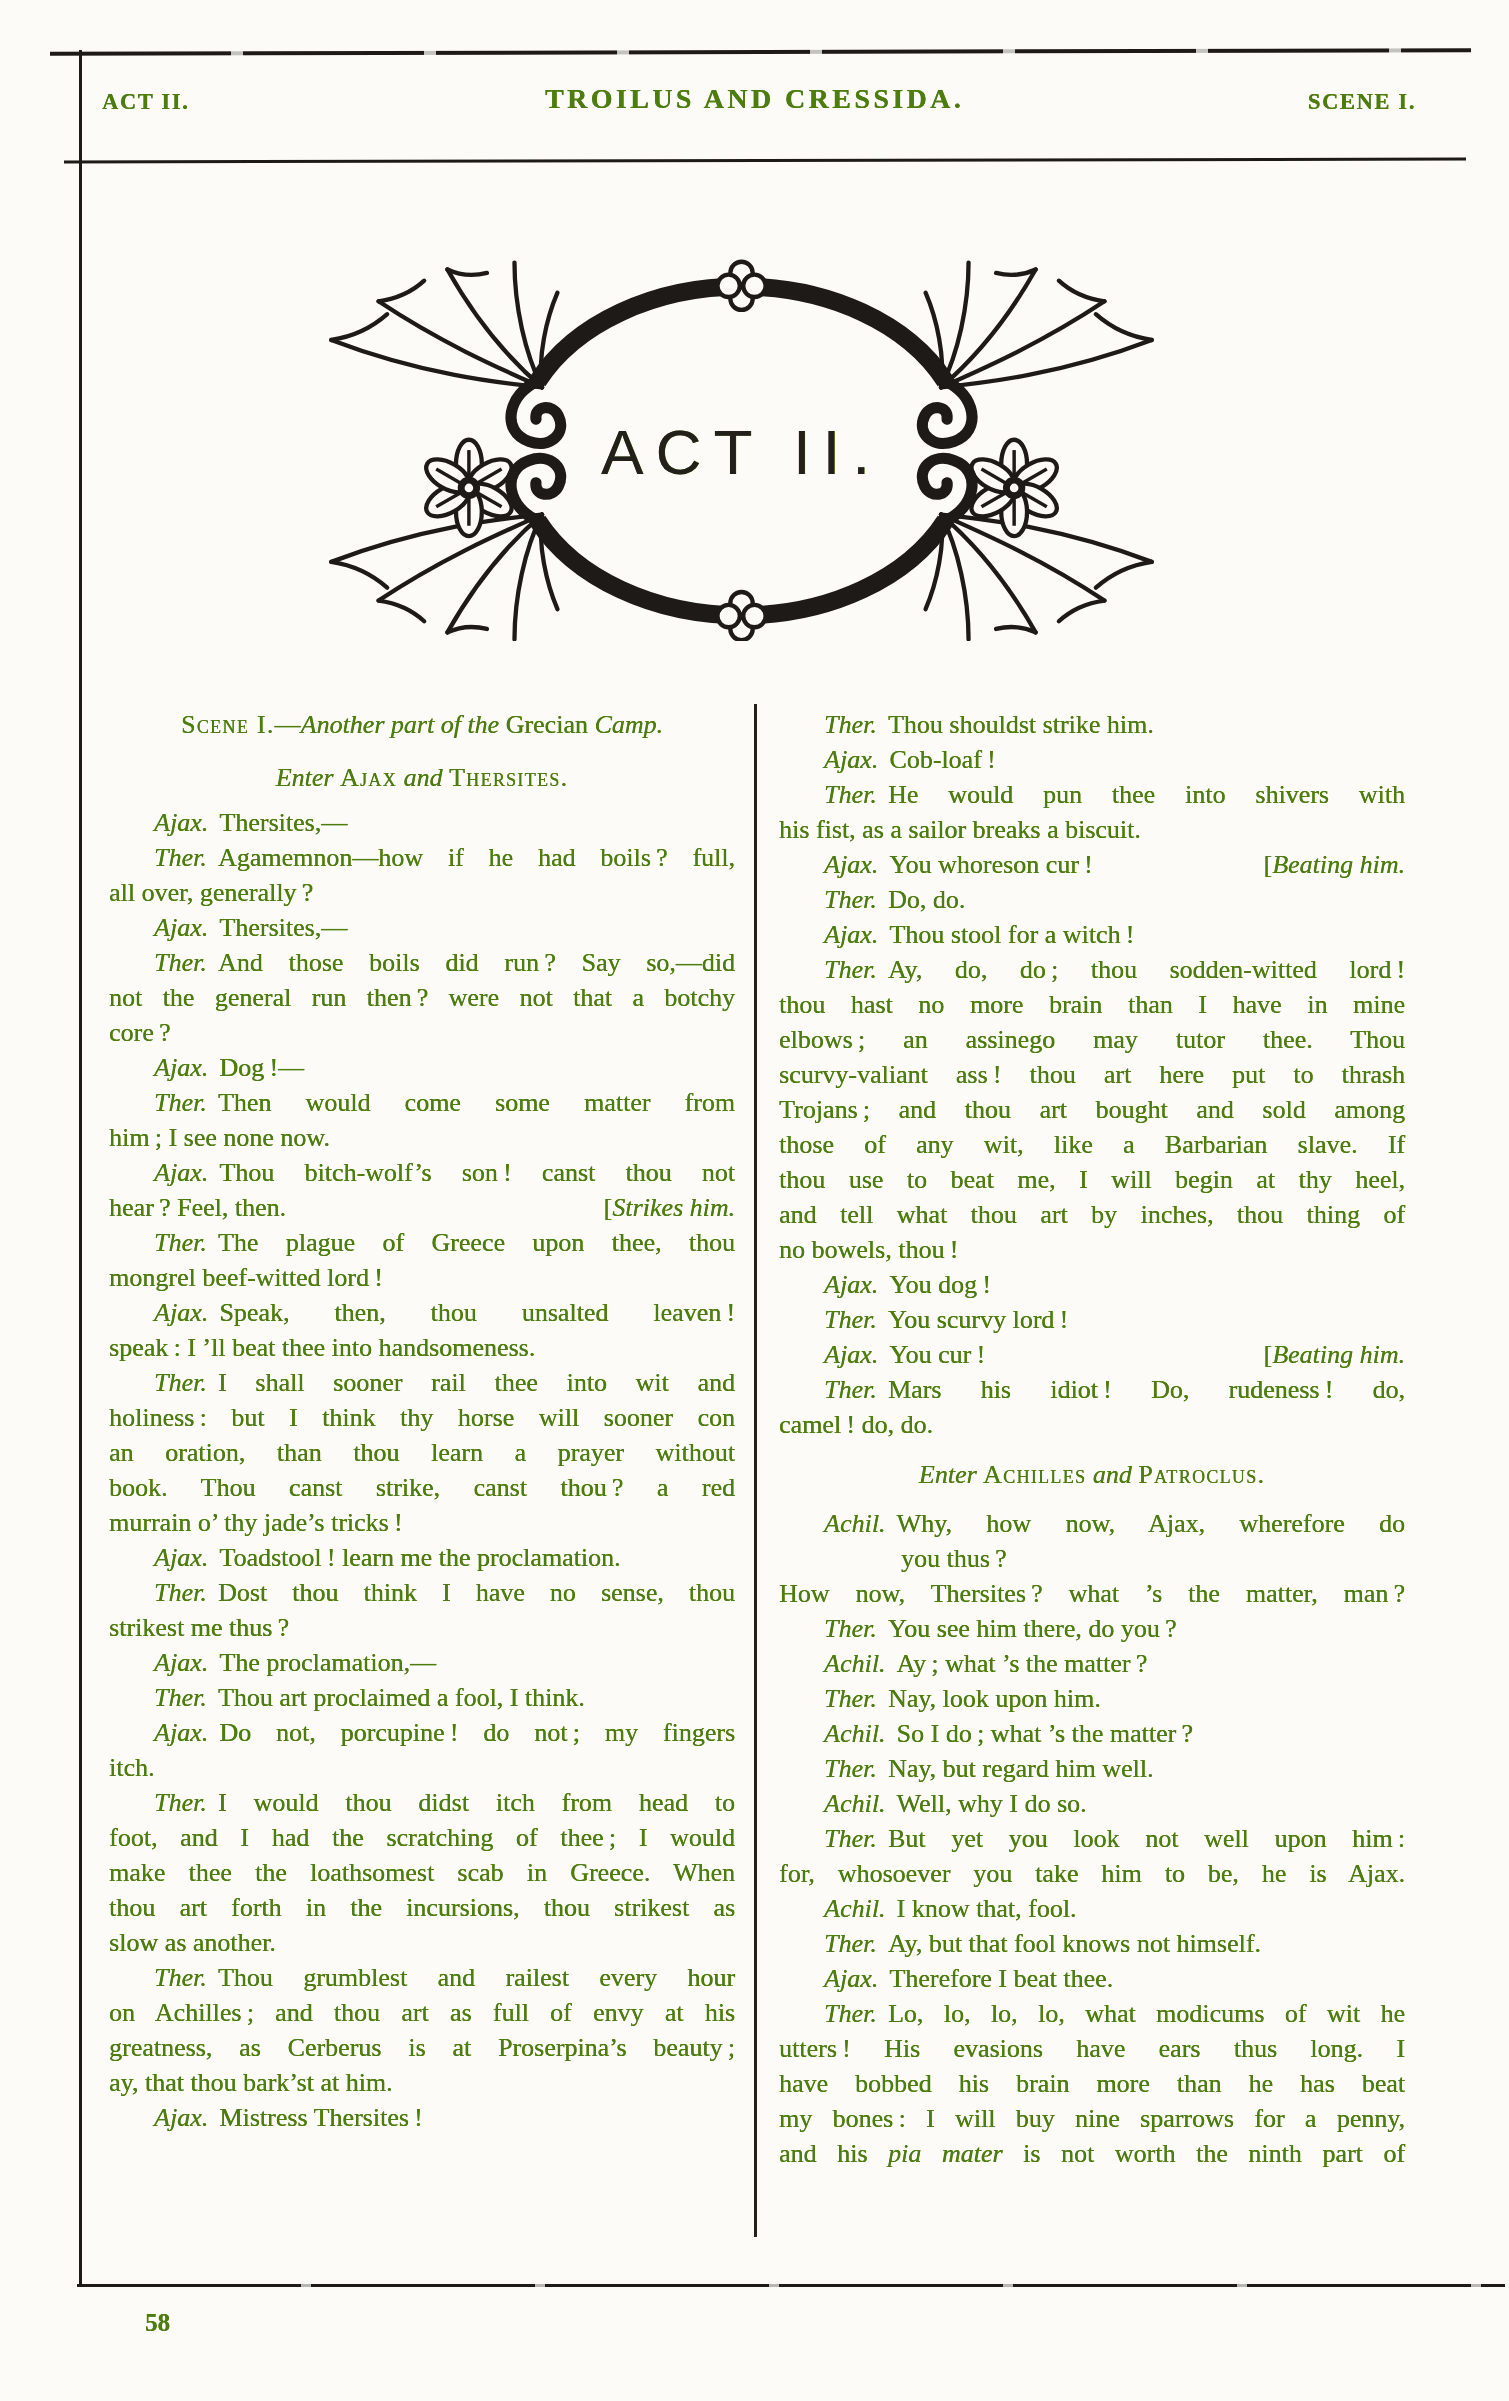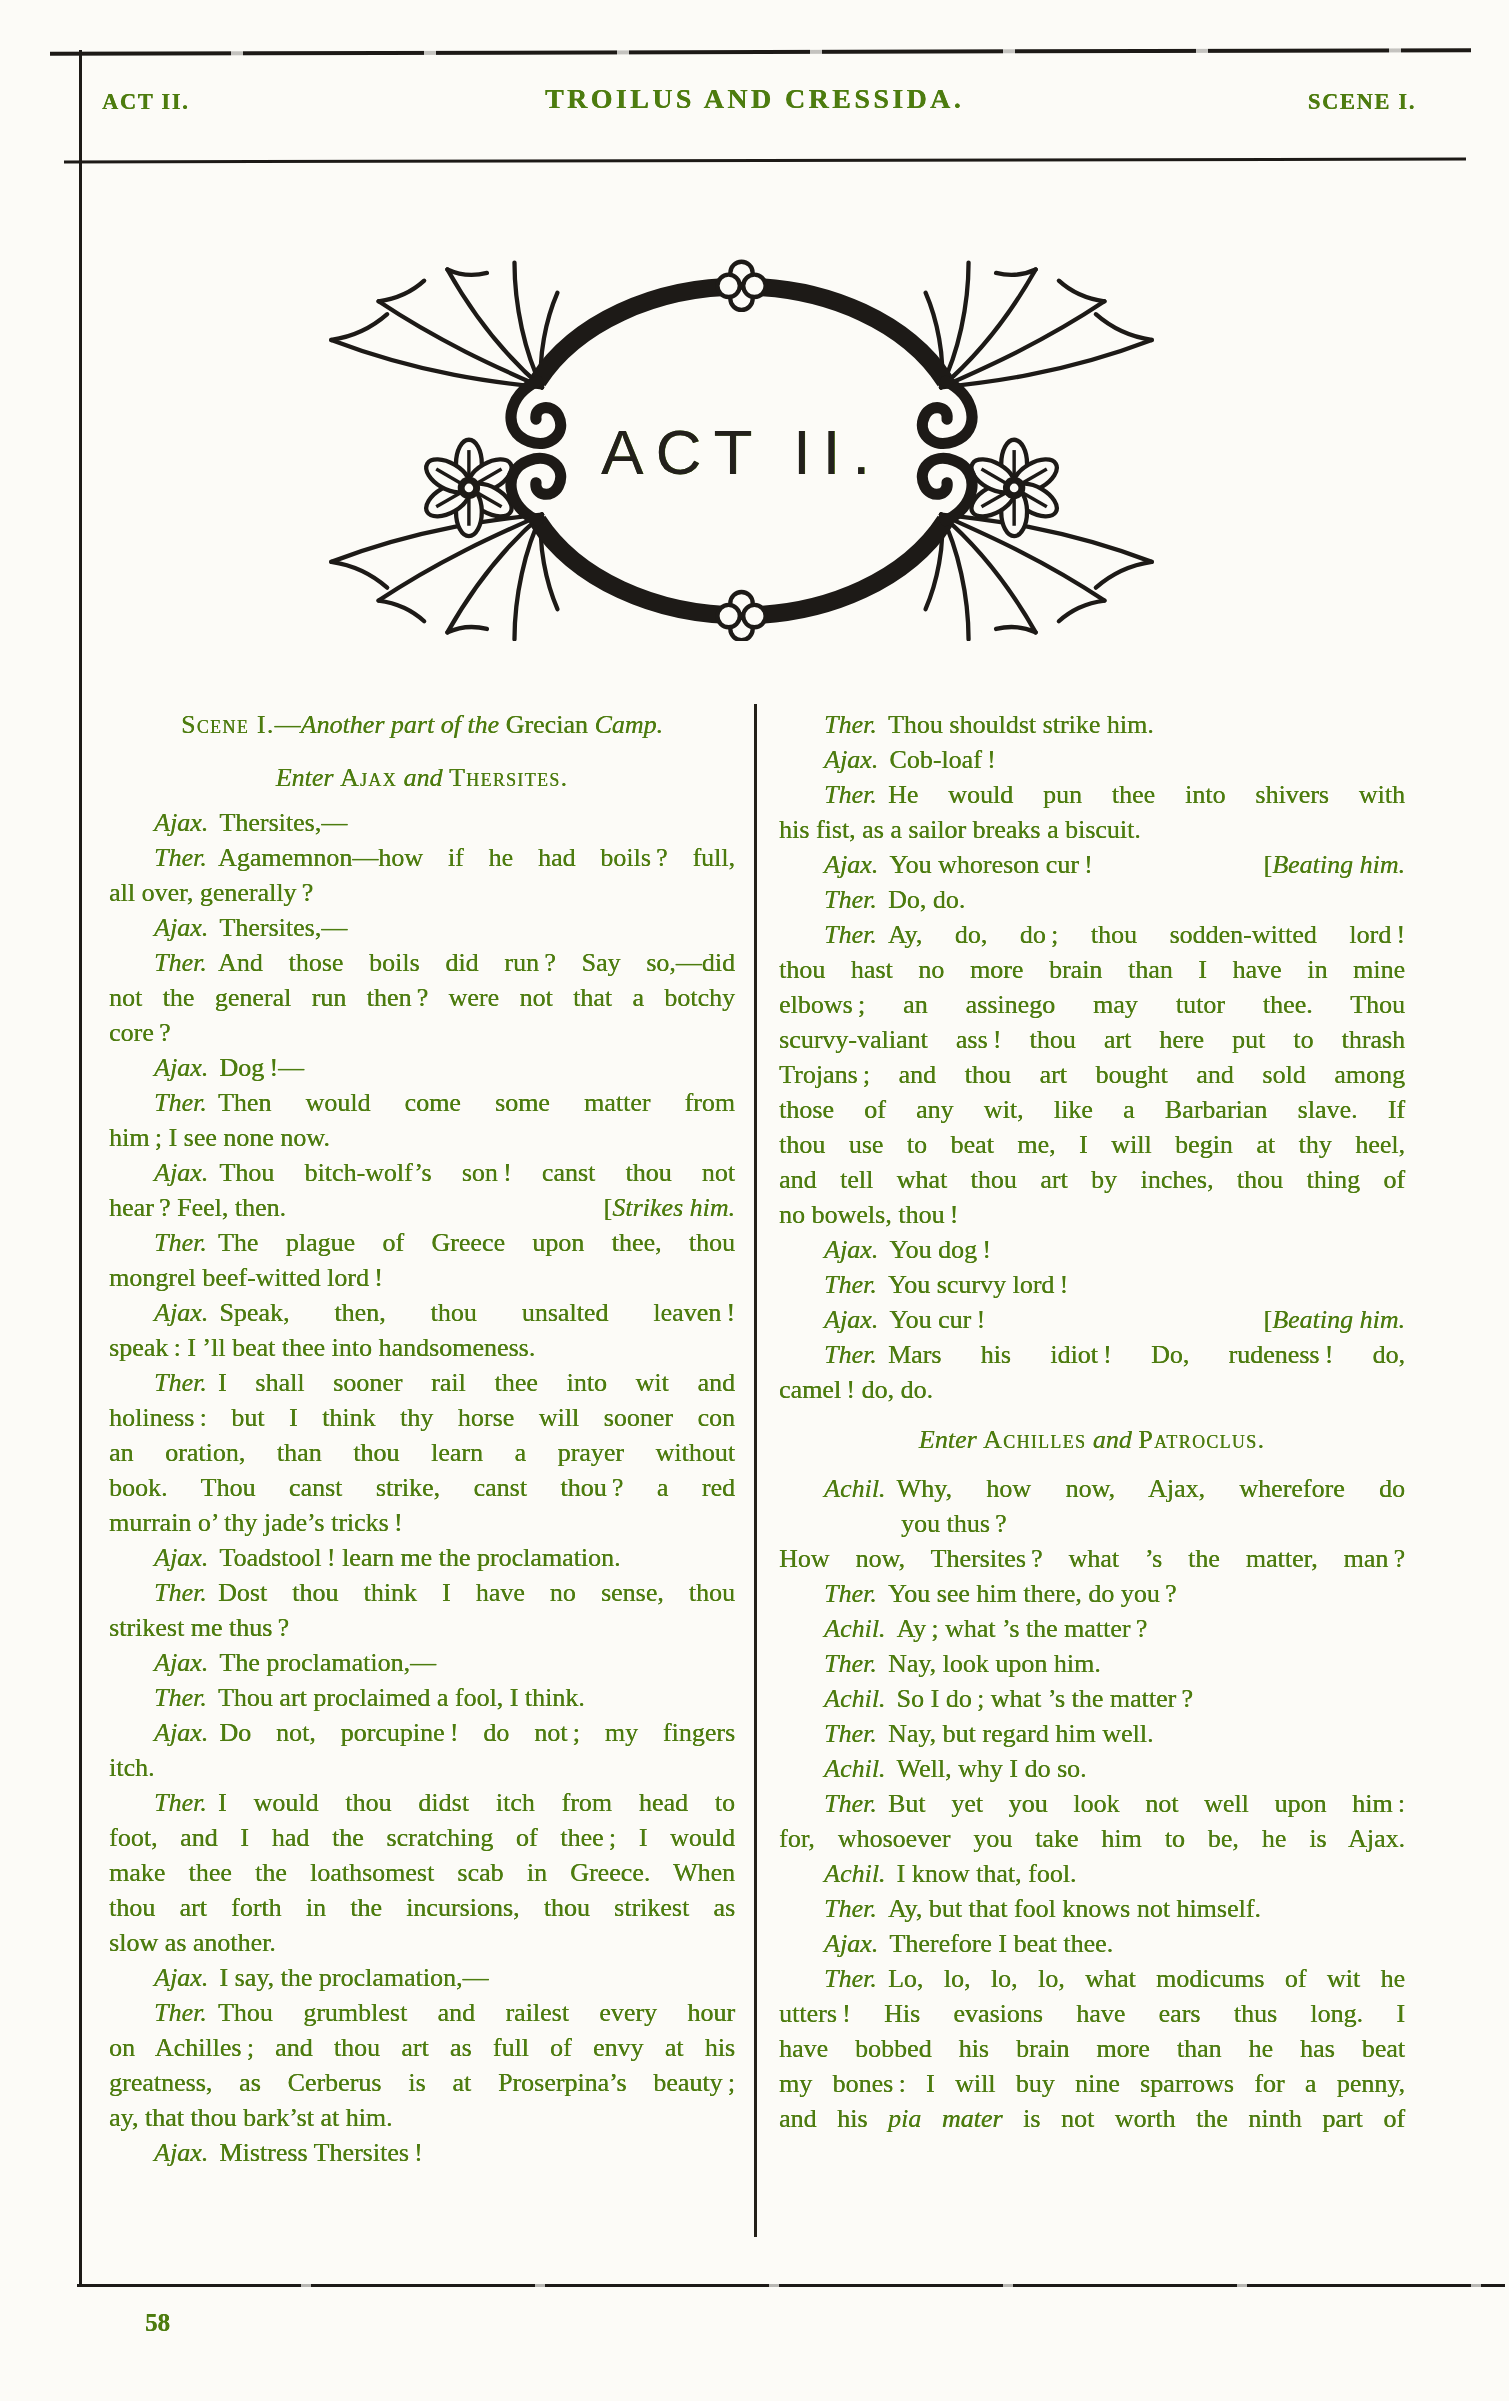--- a/index.html
+++ b/index.html
@@ -157,34 +157,34 @@
       <div class="line"><span class="s-r">strikest me thus ?</span></div>
       <div class="line ind"><span class="s-sp">Ajax.</span><span class="s-r">The proclamation,—</span></div>
       <div class="line ind"><span class="s-sp">Ther.</span><span class="s-r">Thou art proclaimed a fool, I think.</span></div>
       <div class="line ind just"><span class="s-sp">Ajax.</span><span class="s-r">Do not, porcupine ! do not ; my fingers</span></div>
       <div class="line"><span class="s-r">itch.</span></div>
       <div class="line ind just"><span class="s-sp">Ther.</span><span class="s-r">I would thou didst itch from head to</span></div>
       <div class="line just"><span class="s-r">foot, and I had the scratching of thee ; I would</span></div>
       <div class="line just"><span class="s-r">make thee the loathsomest scab in Greece. When</span></div>
       <div class="line just"><span class="s-r">thou art forth in the incursions, thou strikest as</span></div>
       <div class="line"><span class="s-r">slow as another.</span></div>
-      <div class="line ind"><span class="s-sp">Ajax.</span><span class="s-r">I say, the proclamation,—</span></div>
       <div class="line ind just"><span class="s-sp">Ther.</span><span class="s-r">Thou grumblest and railest every hour</span></div>
       <div class="line just"><span class="s-r">on Achilles ; and thou art as full of envy at his</span></div>
       <div class="line just"><span class="s-r">greatness, as Cerberus is at Proserpina’s beauty ;</span></div>
       <div class="line"><span class="s-r">ay, that thou bark’st at him.</span></div>
       <div class="line ind"><span class="s-sp">Ajax.</span><span class="s-r">Mistress Thersites !</span></div>
     </div>
   <div class="col" id="col-right">
       <div class="line ind"><span class="s-sp">Ther.</span><span class="s-r">Thou shouldst strike him.</span></div>
       <div class="line ind"><span class="s-sp">Ajax.</span><span class="s-r">Cob-loaf !</span></div>
       <div class="line ind just"><span class="s-sp">Ther.</span><span class="s-r">He would pun thee into shivers with</span></div>
       <div class="line"><span class="s-r">his fist, as a sailor breaks a biscuit.</span></div>
       <div class="line ind"><span class="dir"><span>[</span><span class="it">Beating him.</span></span><span class="s-sp">Ajax.</span><span class="s-r">You whoreson cur !</span></div>
       <div class="line ind"><span class="s-sp">Ther.</span><span class="s-r">Do, do.</span></div>
+      <div class="line ind"><span class="s-sp">Ajax.</span><span class="s-r">Thou stool for a witch !</span></div>
       <div class="line ind just"><span class="s-sp">Ther.</span><span class="s-r">Ay, do, do ; thou sodden-witted lord !</span></div>
       <div class="line just"><span class="s-r">thou hast no more brain than I have in mine</span></div>
       <div class="line just"><span class="s-r">elbows ; an assinego may tutor thee. Thou</span></div>
       <div class="line just"><span class="s-r">scurvy-valiant ass ! thou art here put to thrash</span></div>
       <div class="line just"><span class="s-r">Trojans ; and thou art bought and sold among</span></div>
       <div class="line just"><span class="s-r">those of any wit, like a Barbarian slave. If</span></div>
       <div class="line just"><span class="s-r">thou use to beat me, I will begin at thy heel,</span></div>
       <div class="line just"><span class="s-r">and tell what thou art by inches, thou thing of</span></div>
       <div class="line"><span class="s-r">no bowels, thou !</span></div>
       <div class="line ind"><span class="s-sp">Ajax.</span><span class="s-r">You dog !</span></div>

